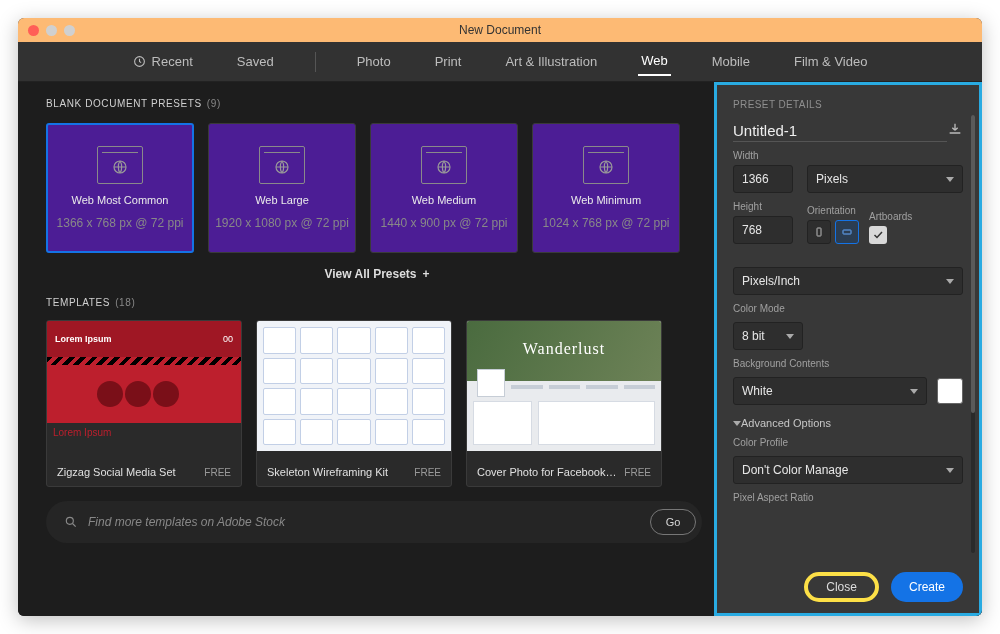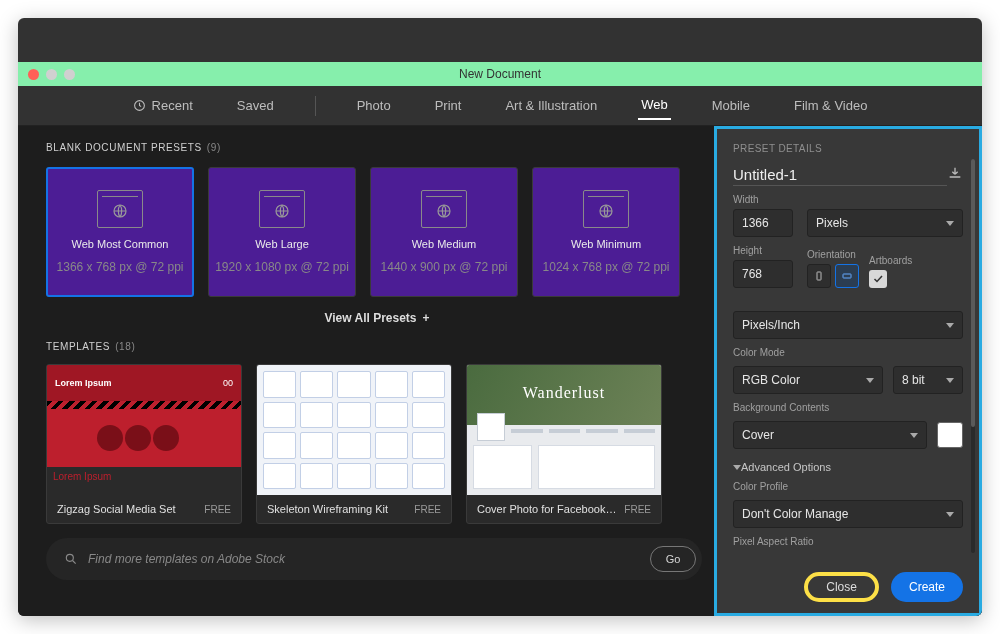--- a/index.html
+++ b/index.html
@@ -1,18 +1,18 @@
 <!DOCTYPE html>
 <html><head>
 <meta charset="utf-8">
 <style>
   * { box-sizing: border-box; margin: 0; padding: 0; font-family: -apple-system, "Segoe UI", sans-serif; }
   body { background: #fff; padding: 18px; }
   .window { width: 964px; height: 598px; background: #323232; border-radius: 6px; overflow: hidden; box-shadow: 0 4px 20px rgba(0,0,0,.25); display:flex; flex-direction:column; }
-  .titlebar { height: 24px; background:#86efac; display:flex; align-items:center; position:relative;margin-top:44px; }
+  .titlebar { height: 24px; background:#fdba74; display:flex; align-items:center; position:relative; }
   .traffic { display:flex; gap:7px; padding-left:10px; }
   .tl { width:11px; height:11px; border-radius:50%; }
   .tl.red{background:#ff5f57;} .tl.yel{background:#d0d0d0;} .tl.grn{background:#d0d0d0;}
   .titlebar .title { position:absolute; left:0; right:0; text-align:center; font-size:12px; color:#333; }
   .tabs { height:40px; background:#323232; display:flex; align-items:center; justify-content:center; gap:38px; color:#bdbdbd; font-size:13px; border-bottom:1px solid #222; }
   .tab { padding:6px 3px; cursor:pointer; display:flex; align-items:center; gap:6px; }
   .tab.recent svg{width:13px;height:13px;}
   .tab.active { color:#fff; border-bottom:2px solid #fff; }
   .divider { width:1px; height:20px; background:#555; }
   .body { flex:1; display:flex; background:#1d1d1d; overflow:hidden; }
@@ -25,21 +25,21 @@
   .preset .picon { width:46px; height:38px; border:1px solid #8a8a8a; border-radius:2px; position:relative; }
   .preset .picon::before{content:"";position:absolute;top:5px;left:4px;right:4px;height:1px;background:#8a8a8a;}
   .preset .picon svg{position:absolute;left:50%;top:55%;transform:translate(-50%,-50%);width:18px;height:18px;}
   .preset .pname { font-size:11px; color:#eaeaea; }
   .preset .pdim  { font-size:12px; color:#888; }
   .viewall { text-align:center; color:#ddd; font-size:12px; margin:14px 0 16px; cursor:pointer; }
   .viewall span{margin-left:6px; font-weight:700;}
   .templates { display:flex; gap:14px; margin-top:12px; }
   .tpl { width:196px; background:#2a2a2a; border:1px solid #3a3a3a; border-radius:3px; overflow:hidden; }
   .tpl .thumb { height:130px; position:relative; }
-  .tpl .meta { display:flex; justify-content:space-between; align-items:center; padding:8px 10px; }
+  .tpl .meta { display:flex; justify-content:space-between; align-items:center; padding:8px 10px;margin-top:7px; }
   .tpl .meta .name{font-size:11px;color:#e0e0e0;white-space:nowrap;overflow:hidden;text-overflow:ellipsis;max-width:140px;}
   .tpl .meta .price{font-size:10px;color:#9a9a9a;}
   
   .th1{background:#bd1f2d;display:grid;grid-template-rows:36px 18px 1fr 28px;}
   .th1 .bar{background:#9f1724;display:flex;align-items:center;justify-content:space-between;padding:0 8px;color:#fff;font-size:9px;}
   .th1 .bar b{font-weight:700;}
   .zig{height:8px;background:repeating-linear-gradient(135deg,#000 0 4px,#bd1f2d 4px 8px);}
   .th1 .circ{width:26px;height:26px;border-radius:50%;background:#7a0f18;position:absolute;}
   .th1 .low{background:#2a2a2a;color:#bd1f2d;font-size:10px;padding:4px 6px;}
   
@@ -314,36 +314,32 @@
             <div class="inp sel">
                 <span>Pixels/Inch</span>
                 <span class="chev"></span>
               </div>
           </div>
         </div>
 
         <div class="field" style="margin-top:8px;">
           <label>Color Mode</label>
           <div class="row" style="margin-top:4px;">
-            <div class="inp sel" style="flex:1;">
-                <span>RGB Color</span>
-                <span class="chev"></span>
-              </div>
             <div class="inp sel" style="width:70px;">
                 <span>8 bit</span>
                 <span class="chev"></span>
               </div>
           </div>
         </div>
 
         <div class="field" style="margin-top:8px;">
           <label>Background Contents</label>
           <div class="row" style="margin-top:4px;align-items:center;">
             <div class="inp sel" style="flex:1;">
-                <span>Cover</span>
+                <span>White</span>
                 <span class="chev"></span>
               </div>
             <div class="swatch"></div>
           </div>
         </div>
 
         <div class="adv">
           <span class="chev"></span>
           <span>Advanced Options</span>
         </div>

